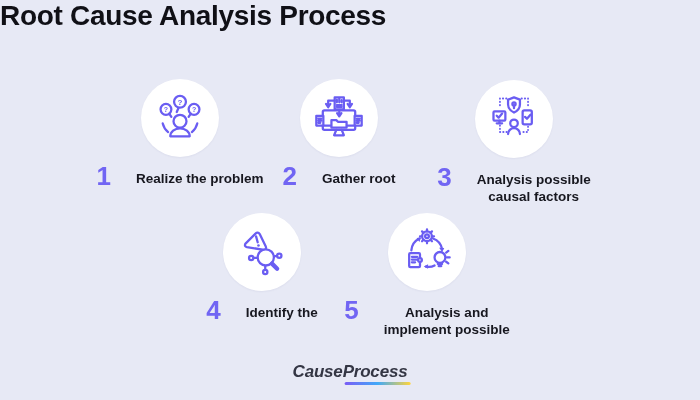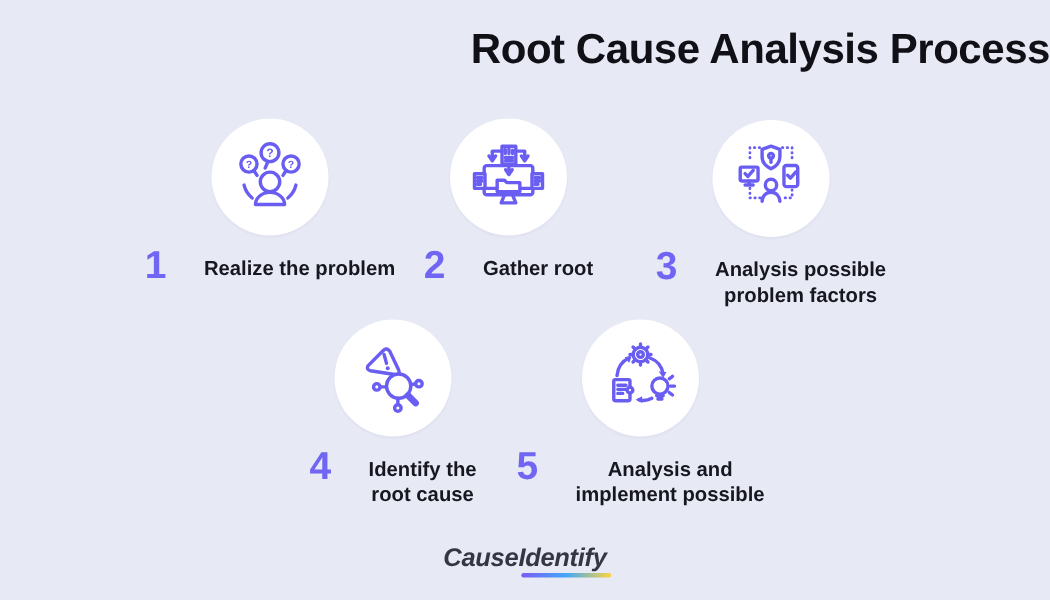--- a/index.html
+++ b/index.html
@@ -2,21 +2,21 @@
 <html style="--bg: #e7e9f5; --circle: #ffffff; --accent: #6a5df2; --number: #7165f3; --title: #101016; --label: #17171f; --logoText: #343644;"><head>
 <meta charset="utf-8">
 <style>
   html,body{margin:0;padding:0;}
   .canvas{
     position:relative;width:700px;height:400px;overflow:hidden;
     background:var(--bg,#e7e9f5);
     font-family:"Liberation Sans",sans-serif;
   }
   .title{
-    margin:0;padding-top:17px;text-align:right;
+    margin:0;text-align:left;
     font-size:28px;font-weight:800;letter-spacing:-.3px;
     color:var(--title,#101016);
   }
   .step{position:absolute;width:180px;display:flex;flex-direction:column;align-items:center;}
   .s1{left:90px;top:79px;}
   .s2{left:249px;top:79px;}
   .s3{left:424px;top:80px;}
   .s4{left:172px;top:213px;}
   .s5{left:337px;top:213px;}
   .circle{
@@ -128,21 +128,21 @@
         <rect class="lnw" x="66" y="34" width="17" height="26" rx="3"></rect>
         <path class="ln" d="M70.5 46 l3.5 3.5 L80.5 42"></path>
         <circle class="ln" cx="50" cy="58" r="7"></circle>
         <path class="ln" d="M39 78 a11 11 0 0 1 22 0"></path>
       </svg>
     </div>
     <div class="label">
       <span class="num">3</span>
       <span class="txt">
         <span class="lline">Analysis possible</span>
-        <span class="lline">problem factors</span>
+        <span class="lline">causal factors</span>
       </span>
     </div>
   </div>
 
   <div class="step s4">
     <div class="circle">
       <svg class="icon" viewBox="0 0 100 100">
         <path class="lnw" d="M46 17 L57 40 Q59 45 54 46 L22 41 Q17 40 19 35 L38 16 Q42 12 46 17 Z"></path>
         <path class="ln" d="M39 21 L42 32"></path>
         <circle class="fill" cx="43.5" cy="38" r="2.4"></circle>
@@ -151,21 +151,20 @@
         <path class="fat" d="M68.5 71.5 L78 81"></path>
         <circle class="lnw" cx="30" cy="61" r="4"></circle>
         <circle class="lnw" cx="82" cy="57" r="4"></circle>
         <circle class="lnw" cx="56" cy="87" r="4"></circle>
       </svg>
     </div>
     <div class="label">
       <span class="num">4</span>
       <span class="txt">
         <span class="lline">Identify the</span>
-        <span class="lline">root cause</span>
       </span>
     </div>
   </div>
 
   <div class="step s5">
     <div class="circle">
       <svg class="icon" viewBox="0 0 100 100">
         <path class="ln" d="M21 47 A27 27 0 0 1 36 25"></path>
         <path class="fill" d="M39 23 L30.5 24 L36 31.5 Z"></path>
         <path class="ln" d="M61 25 A26 26 0 0 1 78 45"></path>
@@ -188,16 +187,16 @@
     <div class="label">
       <span class="num">5</span>
       <span class="txt">
         <span class="lline">Analysis and</span>
         <span class="lline">implement possible</span>
       </span>
     </div>
   </div>
 
   <div class="logo">
-    <span>Cause</span><span class="culture"><span>Identify</span><i class="bar" style="background: linear-gradient(90deg, rgb(122, 92, 245), rgb(65, 169, 248), rgb(255, 212, 60));"></i></span>
+    <span>Cause</span><span class="culture"><span>Process</span><i class="bar" style="background: linear-gradient(90deg, rgb(122, 92, 245), rgb(65, 169, 248), rgb(255, 212, 60));"></i></span>
   </div>
 
 </div>
 
 </body></html>

